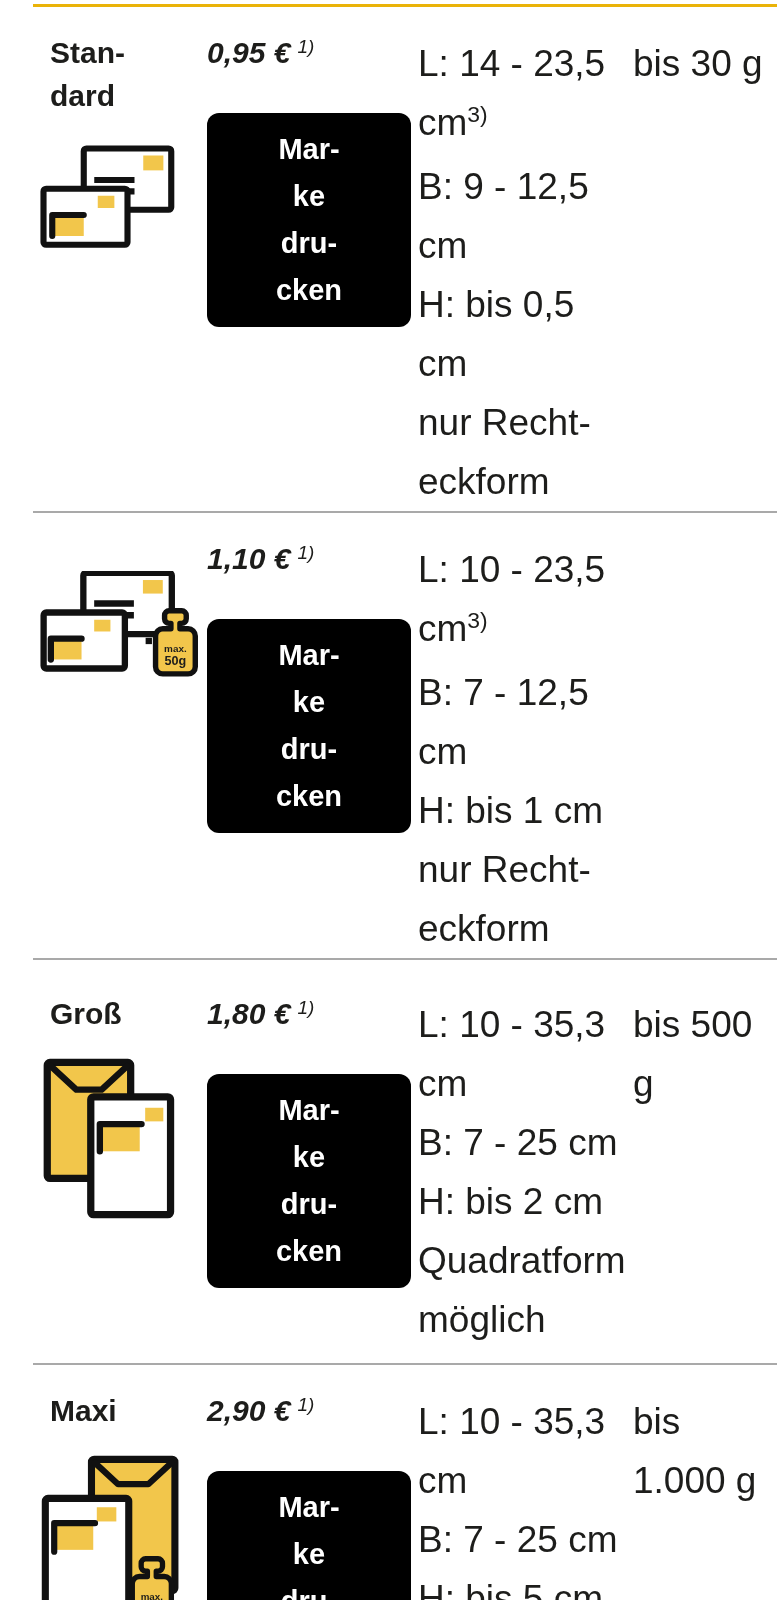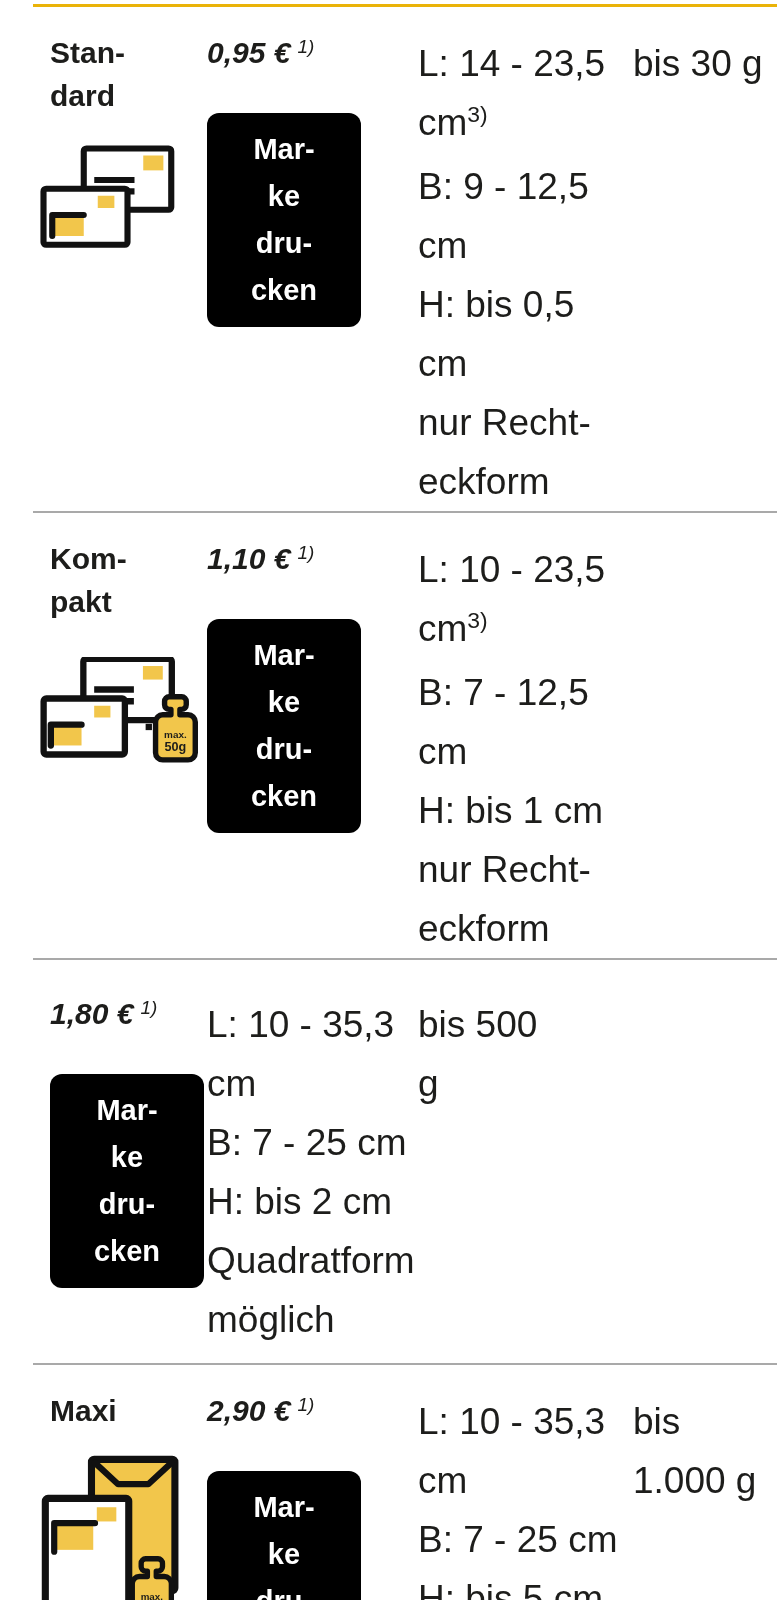--- a/index.html
+++ b/index.html
@@ -40,21 +40,21 @@
     font-size: 19px; font-weight: 400;
     position: relative; top: -0.55em; vertical-align: baseline;
     margin-left: 7px;
   }
   .dims sup {
     font-size: 0.62em; font-weight: 400;
     position: relative; top: -0.55em; vertical-align: baseline;
   }
   .print-btn {
     display: block; margin-top: 35px;
-    width: 154px; height: 214px;
+    width: 204px; height: 214px;
     background: #000000; color: #ffffff;
     border: none; border-radius: 12px;
     font-family: inherit;
     font-size: 29px; font-weight: 700; line-height: 47px;
     white-space: pre-line; text-align: center;
     padding: 10px 6px; cursor: pointer;
   }
   .dims, .weight {
     font-size: 37px; font-weight: 400; line-height: 59px;
     white-space: pre-line;
@@ -95,22 +95,20 @@
 B: 9 - 12,5
 cm
 H: bis 0,5 cm
 nur Recht-
 eckform</div>
     <div class="weight">bis 30 g</div>
   </div>
 
   <div class="row row-kompakt">
     <div class="col">
-      <div class="format-name">Kom-
-pakt</div>
       <svg class="format-icon" viewBox="0 0 175 120" aria-hidden="true">
         <rect x="48" y="2" width="98" height="68" rx="3" fill="#ffffff" stroke="#111111" stroke-width="7"></rect>
         <rect x="114" y="10" width="22" height="15" fill="#f2c64b"></rect>
         <line x1="60" y1="36" x2="104" y2="36" stroke="#111111" stroke-width="7"></line>
         <line x1="60" y1="49" x2="104" y2="49" stroke="#111111" stroke-width="7"></line>
         <rect x="4" y="46" width="90" height="62" rx="3" fill="#ffffff" stroke="#111111" stroke-width="7"></rect>
         <rect x="60" y="54" width="18" height="13" fill="#f2c64b"></rect>
         <rect x="12" y="75" width="34" height="23" fill="#f2c64b"></rect>
         <path class="icon-stroke" d="M12,98 V75 H46"></path>
         <rect x="117" y="74" width="7" height="7" fill="#111111"></rect>
@@ -130,20 +128,31 @@
 cm<sup>3)</sup>
 B: 7 - 12,5
 cm
 H: bis 1 cm
 nur Recht-
 eckform</div>
   </div>
 
   <div class="row row-gross">
     <div class="col">
+      <div class="format-name">Groß</div>
+      <svg class="format-icon" viewBox="0 0 150 180" aria-hidden="true">
+        <rect x="8" y="6" width="92" height="128" rx="3" fill="#f2c64b" stroke="#111111" stroke-width="8"></rect>
+        <path class="icon-stroke" stroke-width="8" d="M12,10 L40,36 H68 L96,10"></path>
+        <rect x="56" y="44" width="88" height="130" rx="3" fill="#ffffff" stroke="#111111" stroke-width="8"></rect>
+        <rect x="116" y="56" width="20" height="15" fill="#f2c64b"></rect>
+        <rect x="66" y="74" width="44" height="30" fill="#f2c64b"></rect>
+        <path class="icon-stroke" d="M66,104 V74 H112"></path>
+      </svg>
+    </div>
+    <div class="col">
       <div class="price"><span>1,80 €</span><sup>1)</sup></div>
       <button class="print-btn">Mar-
 ke
 dru-
 cken</button>
     </div>
     <div class="dims">L: 10 - 35,3
 cm
 B: 7 - 25 cm
 H: bis 2 cm

